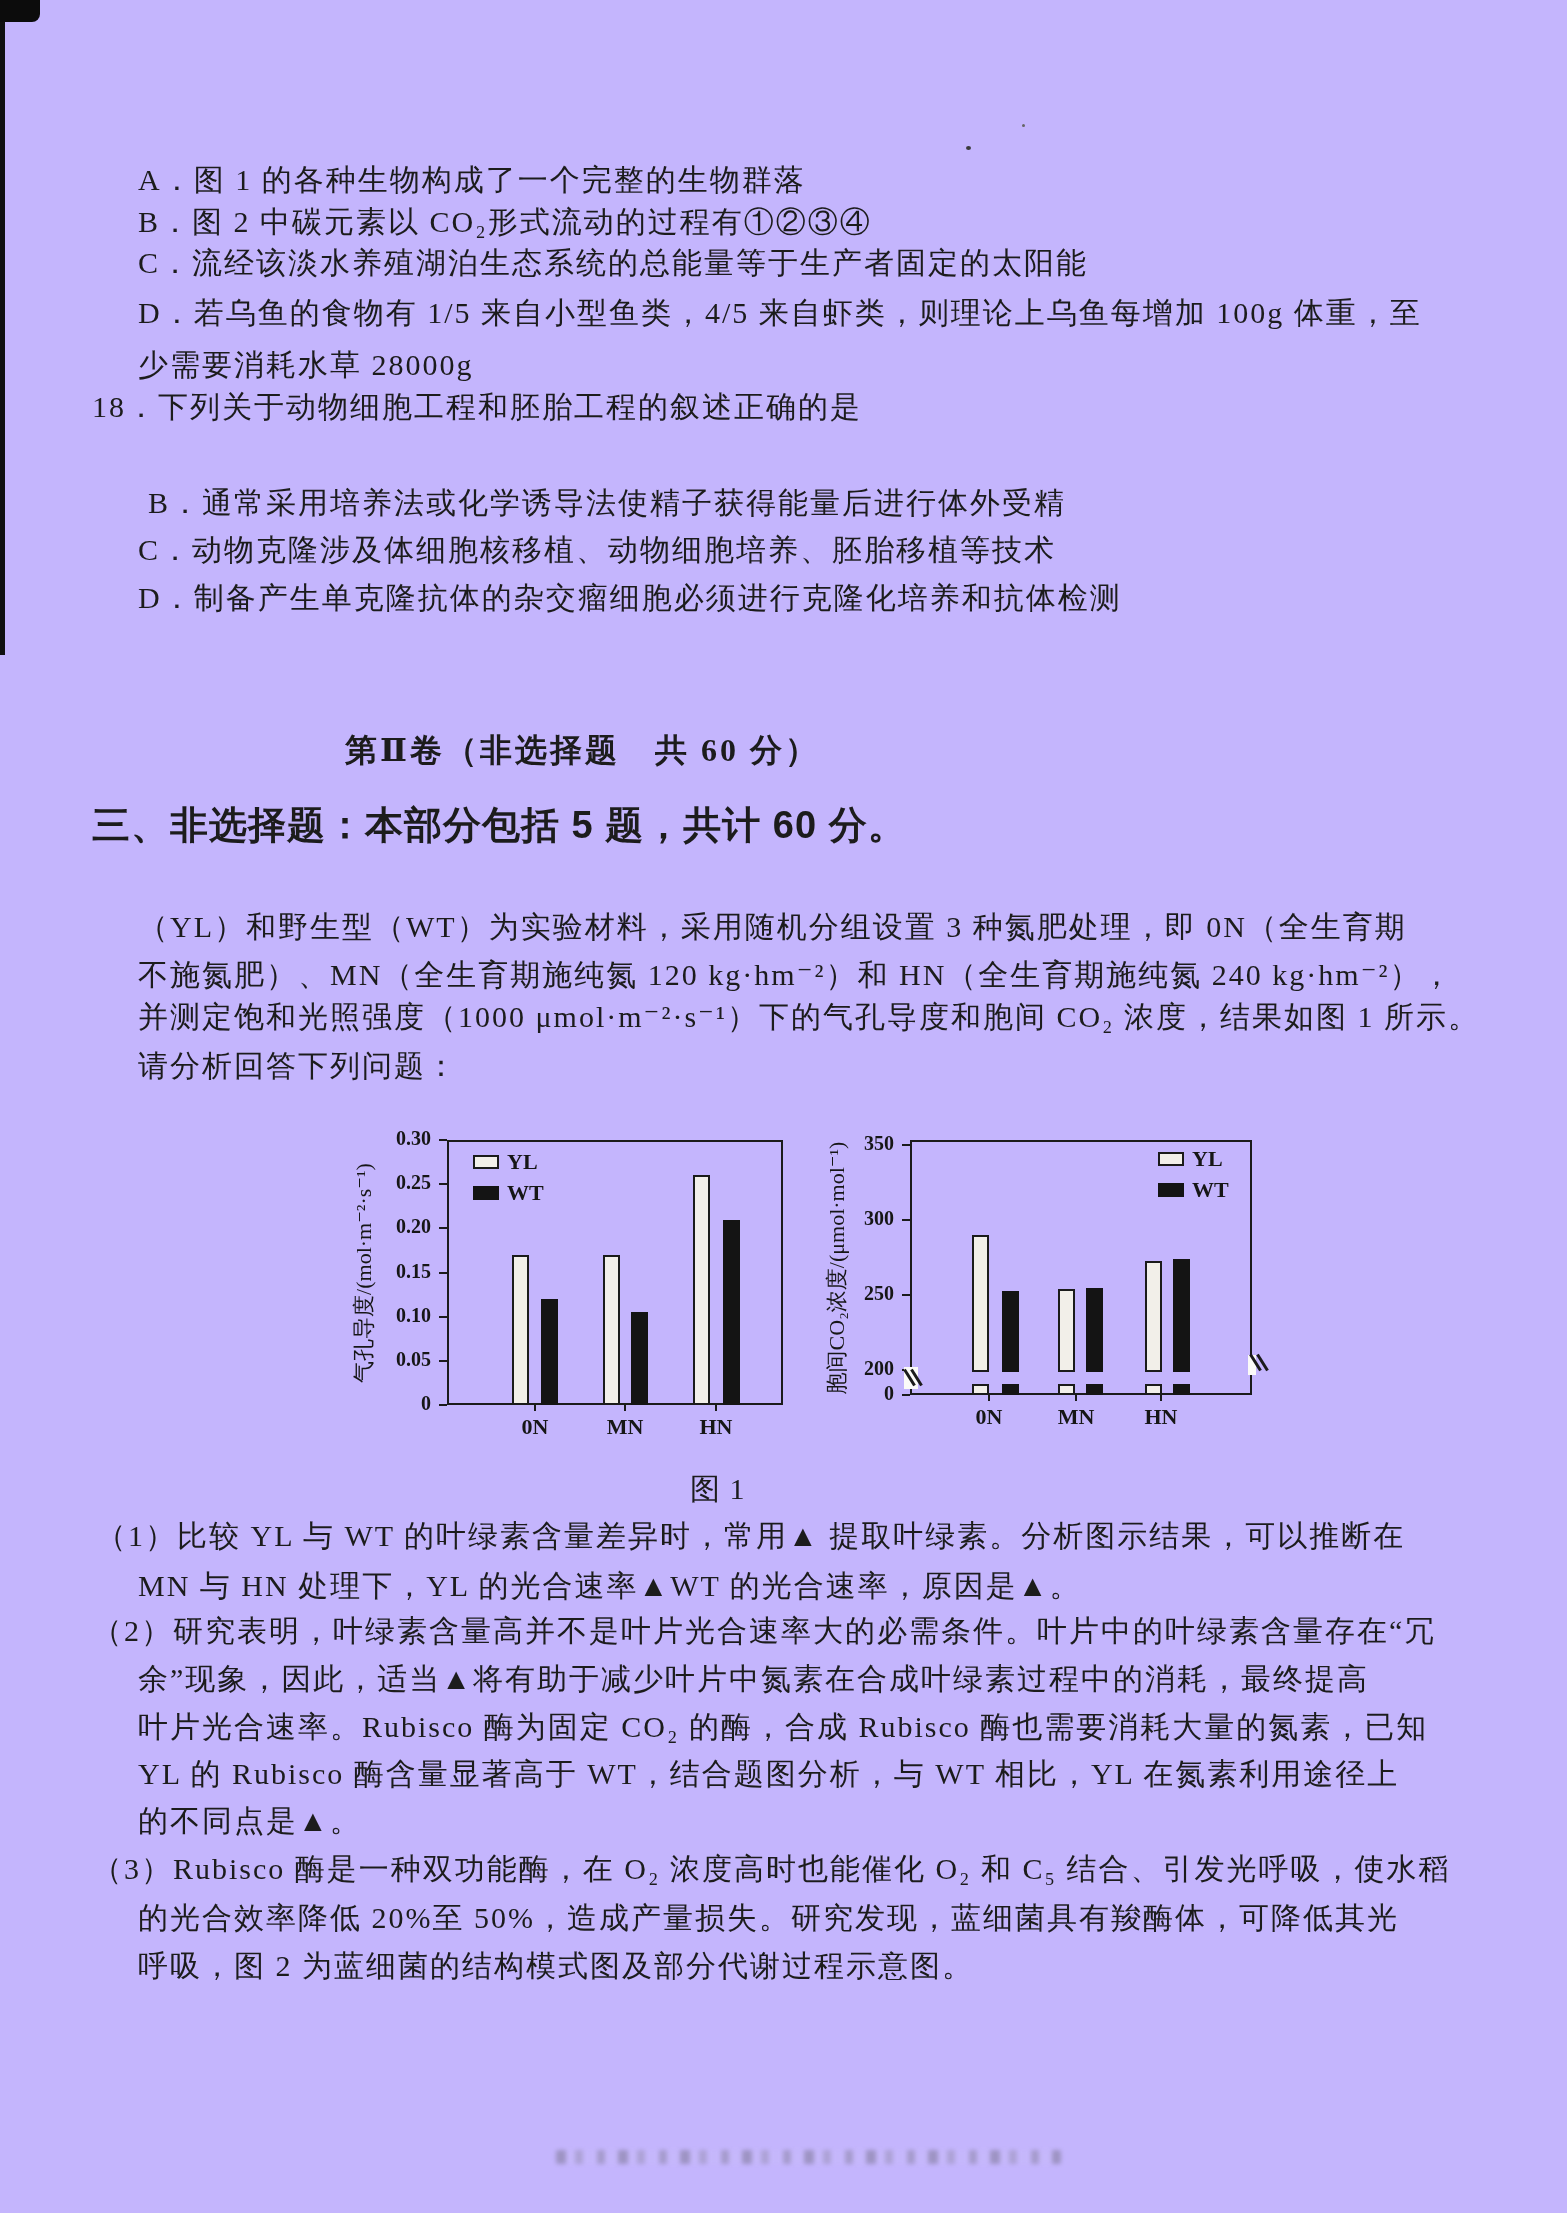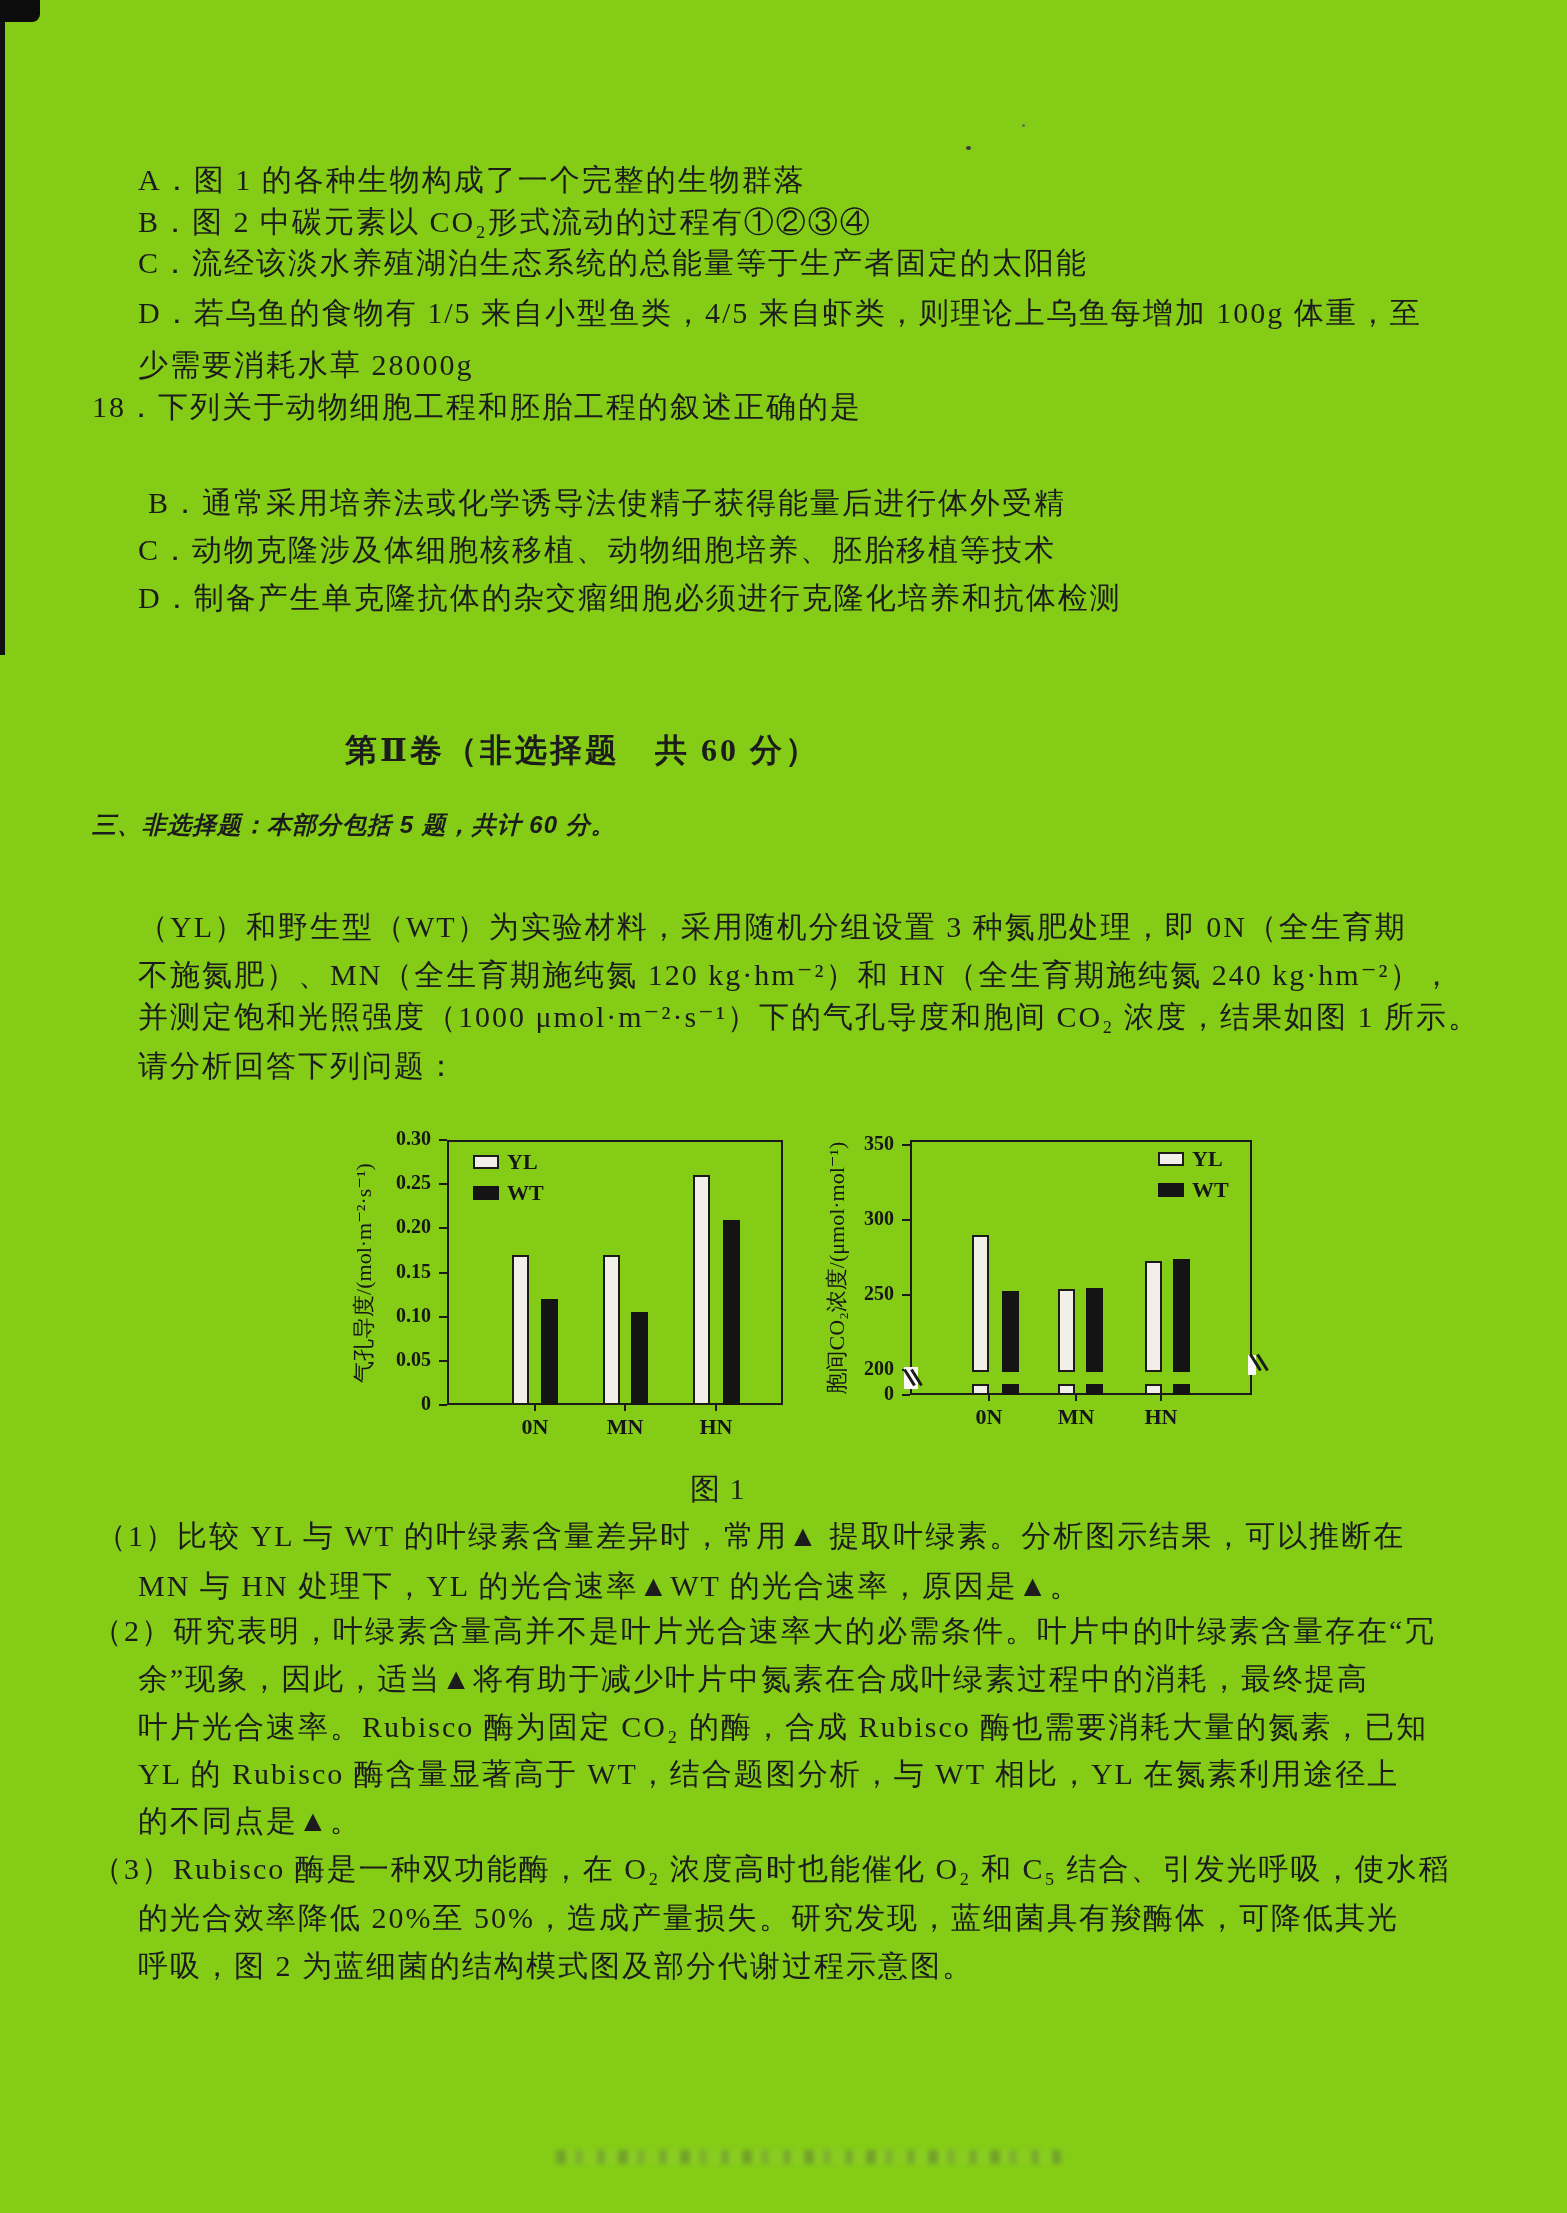--- a/index.html
+++ b/index.html
@@ -1,19 +1,19 @@
 <!DOCTYPE html>
 <html><head>
 <meta charset="utf-8">
 <style>
   html,body{margin:0;padding:0;background:#e8e8e6;}
   #page{
     position:relative;
     width:1567px;height:2213px;
-    background:#84cc16;
+    background:#c4b5fd;
     overflow:hidden;
     font-family:"Liberation Serif","DejaVu Serif",serif;
     color:#1c1c1c;
   }
   .ln{
     position:absolute;
     white-space:nowrap;
     font-size:30px;
     letter-spacing:2px;
     line-height:34px;
@@ -21,23 +21,22 @@
     color:#1c1c1c;
   }
   .title-ln{
     font-size:32px;
     font-weight:bold;
     letter-spacing:3px;
   }
   .note-ln{
     font-family:"Liberation Sans","DejaVu Sans",sans-serif;
     font-weight:bold;
-    font-size:24px;
+    font-size:38px;
     letter-spacing:1px;
-    font-style:italic;
   }
   .caption-ln{font-size:30px;letter-spacing:1px;}
   
   .abs{position:absolute;box-sizing:border-box;}
   .chart-text{
     position:absolute;
     font-family:"Liberation Serif","DejaVu Serif",serif;
     font-weight:bold;color:#161616;white-space:nowrap;
   }
   

